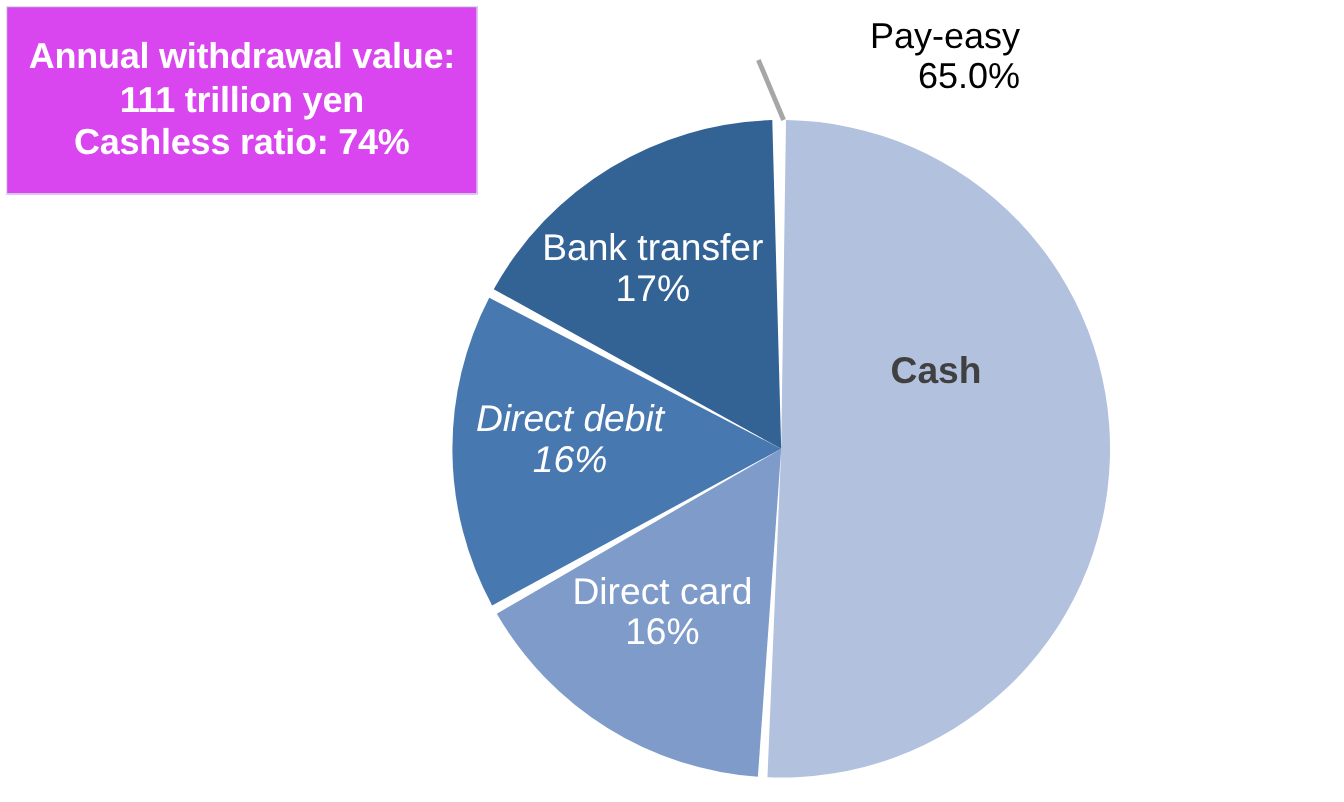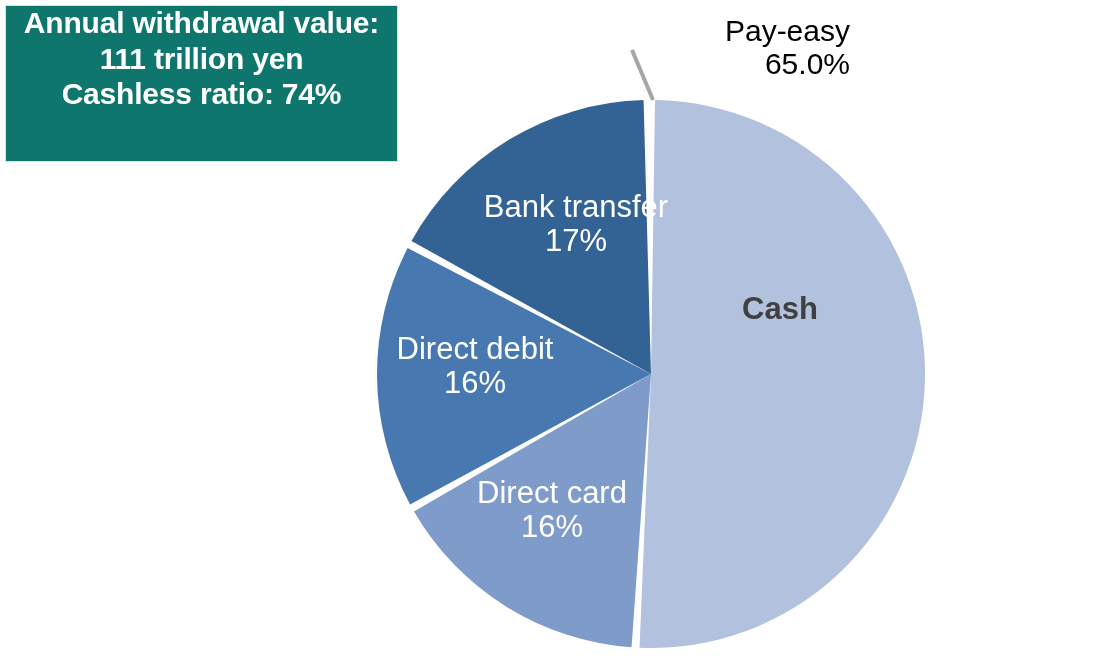--- a/index.html
+++ b/index.html
@@ -18,26 +18,27 @@
     overflow: hidden;
   }
 
   
   #summary-box {
     position: absolute;
     left: 5px;
     top: 5px;
     width: 393px;
     height: 157px;
-    background: #0f766e;
+    background: #d946ef;
     border: 1px solid #d7e2ef;
     box-sizing: border-box;
     display: flex;
     flex-direction: column;
     align-items: center;
+    justify-content: center;
     gap: 2px;
   }
   #summary-box .line {
     color: #ffffff;
     font-size: 30px;
     font-weight: bold;
     line-height: 1.12;
     text-align: center;
     white-space: nowrap;
     letter-spacing: -0.2px;
@@ -74,22 +75,22 @@
     color: #404040;
     font-weight: bold;
   }
   .slice-label.outside .lbl-name,
   .slice-label.outside .lbl-value {
     color: #000000;
     font-size: 30px;
   }
 
   #label-cash      { left: 700px; top: 292px; width: 160px; }
-  #label-banktr    { left: 476px; top: 190px; width: 200px; }
-  #label-directdb  { left: 385px; top: 332px; width: 180px; }
+  #label-banktr    { left: 444px; top: 190px; width: 200px; }
+  #label-directdb  { left: 385px; top: 332px; width: 180px; font-style: italic; }
   #label-creditcd  { left: 462px; top: 476px; width: 180px; }
   #label-payeasy   { left: 650px;  top: 14px;  width: 200px; text-align: right; }
 </style>
 </head>
 <body>
 
 <div id="canvas">
 
   <div id="summary-box">
     <span class="line">Annual withdrawal value:</span>

